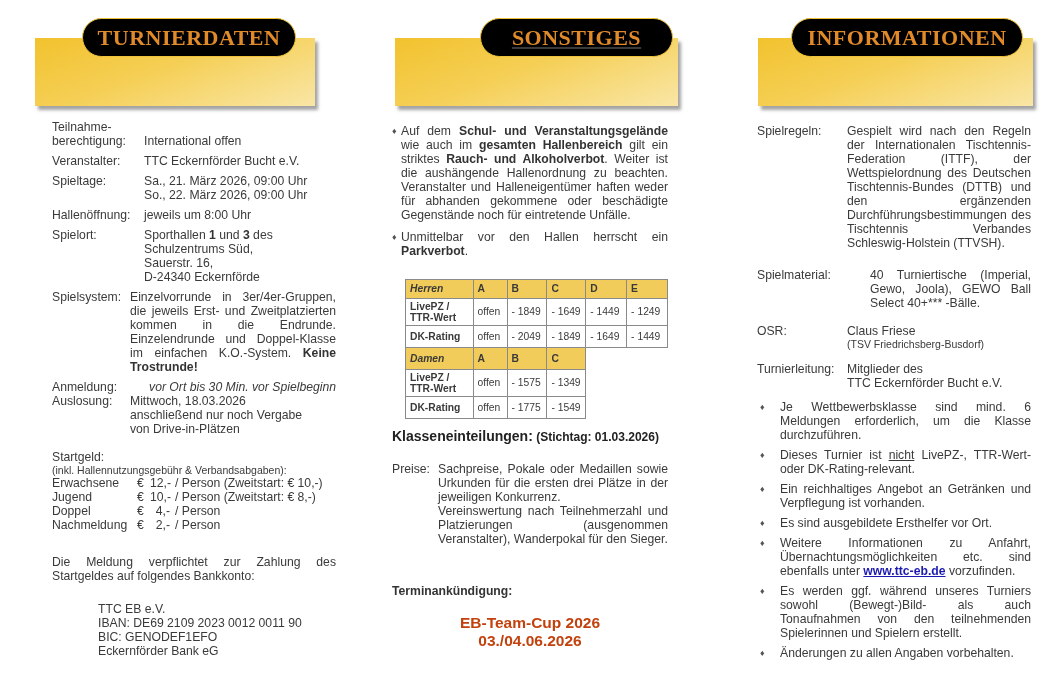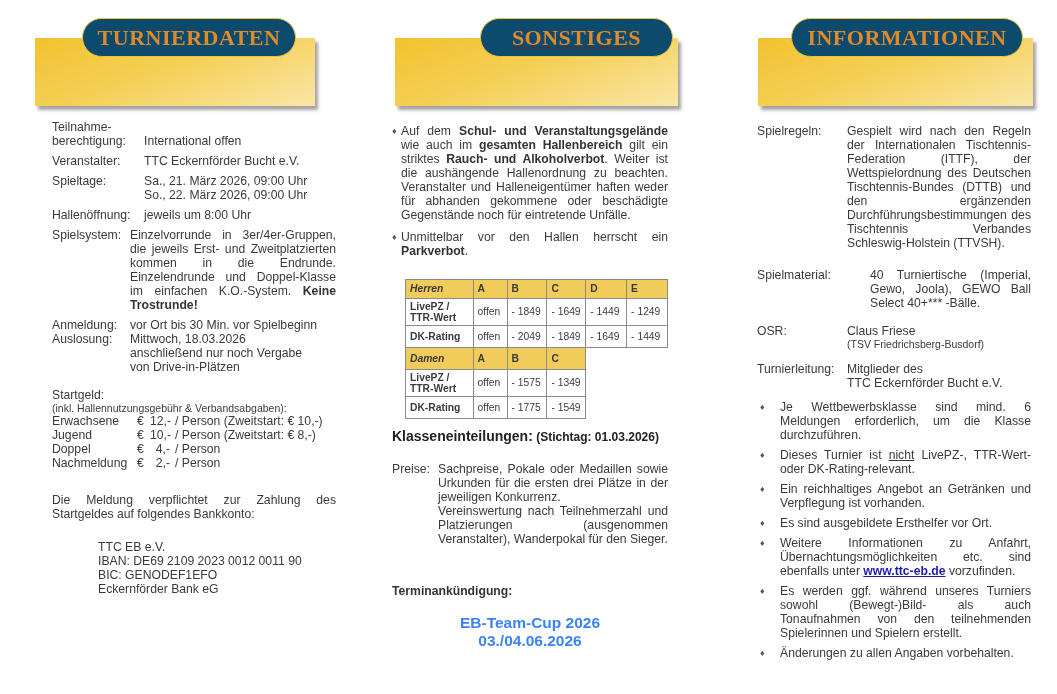--- a/index.html
+++ b/index.html
@@ -7,21 +7,21 @@
   body { font-family: "Liberation Sans", sans-serif; color: #3a3a3a; font-size: 12.2px; line-height: 14px; position: relative; }
 
   .banner { position: absolute; top: 38px; height: 68px; }
   .banner .plate {
     position: absolute; left: 0; right: 0; top: 0; bottom: 0;
     background: linear-gradient(160deg, #f2c22e 0%, #f5cf55 45%, #f9e6a6 100%);
     box-shadow: 3px 4px 3px rgba(90,90,90,0.55);
   }
   .banner .pill {
     position: absolute; top: -20px; height: 39px;
-    background: #0c4a6e; border: 1.5px solid #efc23a; border-radius: 20px;
+    background: #000000; border: 1.5px solid #efc23a; border-radius: 20px;
     display: flex; align-items: center; justify-content: center;
   }
   .banner .pill span {
     font-family: "Liberation Serif", "DejaVu Serif", serif; font-weight: bold;
     font-size: 22px; color: #e08a2a; letter-spacing: 0.5px;
   }
 
   .col { position: absolute; top: 120px; }
   .row { display: flex; margin-bottom: 6px; }
   .lbl { flex: 0 0 auto; }
@@ -41,21 +41,21 @@
 
   table.classes { border-collapse: collapse; font-size: 10.3px; }
   table.classes td { border: 1px solid #8a8a8a; padding: 2px 4px; height: 22px; }
   table.classes td.hdr { background: #f2cc5a; font-weight: bold; height: 18px; }
   table.classes td.hdr.it { font-style: italic; }
   table.classes td.rl { font-weight: bold; line-height: 11px; }
   table.classes td.empty { border: none; background: transparent; }
 
   .link { color: #1d1ab0; font-weight: bold; text-decoration: underline; }
   .u { text-decoration: underline; }
-  .gold { color: #3b82f6; font-weight: bold; font-size: 15.5px; line-height: 18px; text-align: center; }
+  .gold { color: #c2410c; font-weight: bold; font-size: 15.5px; line-height: 18px; text-align: center; }
 </style>
 </head>
 <body>
 
 <div class="banner" style="left:35px; width:280px;">
   <div class="plate"></div>
   <div class="pill" style="left:47px; width:214px;">
     <span>TURNIERDATEN</span>
   </div>
 </div>
@@ -89,26 +89,35 @@
     <div class="val">
       <div>Sa., 21. März 2026, 09:00 Uhr</div>
       <div>So., 22. März 2026, 09:00 Uhr</div>
     </div>
   </div>
   <div class="row">
     <div class="lbl" style="width:92px;">Hallenöffnung:</div>
     <div class="val">jeweils um 8:00 Uhr</div>
   </div>
   <div class="row">
+    <div class="lbl" style="width:92px;">Spielort:</div>
+    <div class="val">
+      <div><span>Sporthallen </span><b>1</b><span> und </span><b>3</b><span> des</span></div>
+      <div>Schulzentrums Süd,</div>
+      <div>Sauerstr. 16,</div>
+      <div>D-24340 Eckernförde</div>
+    </div>
+  </div>
+  <div class="row">
     <div class="lbl" style="width:78px;">Spielsystem:</div>
     <div class="val"><span>Einzelvorrunde in 3er/4er-Gruppen, die jeweils Erst- und Zweitplatzierten kommen in die Endrunde. Einzelendrunde und Doppel-Klasse im einfachen K.O.-System.</span> <b>Keine Trostrunde!</b></div>
   </div>
   <div class="row" style="margin-bottom:0;">
     <div class="lbl" style="width:78px;">Anmeldung:</div>
-    <div class="val" style="text-align:left;">vor Ort bis 30 Min. vor Spielbeginn</div>
+    <div class="val" style="text-align:right;font-style:italic;">vor Ort bis 30 Min. vor Spielbeginn</div>
   </div>
   <div class="row">
     <div class="lbl" style="width:78px;">Auslosung:</div>
     <div class="val">
       <div>Mittwoch, 18.03.2026</div>
       <div>anschließend nur noch Vergabe</div>
       <div>von Drive-in-Plätzen</div>
     </div>
   </div>
 

